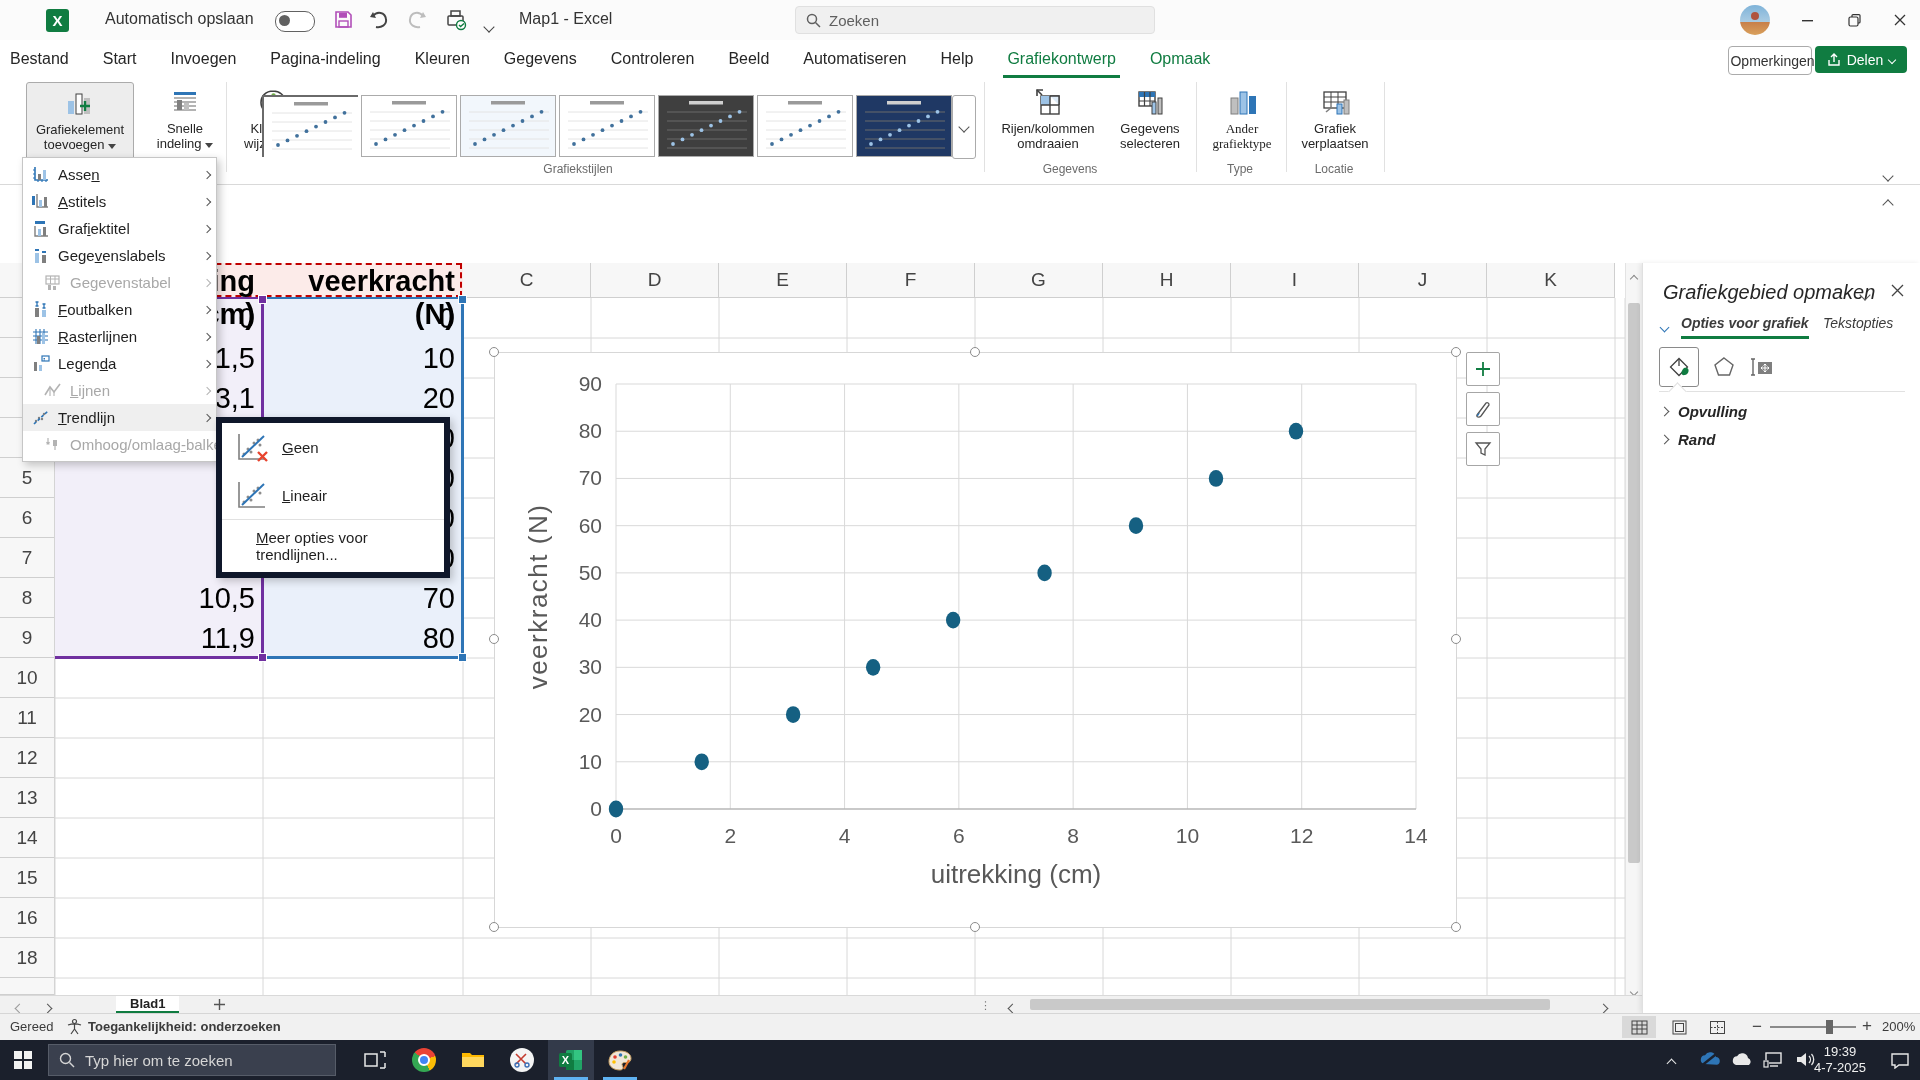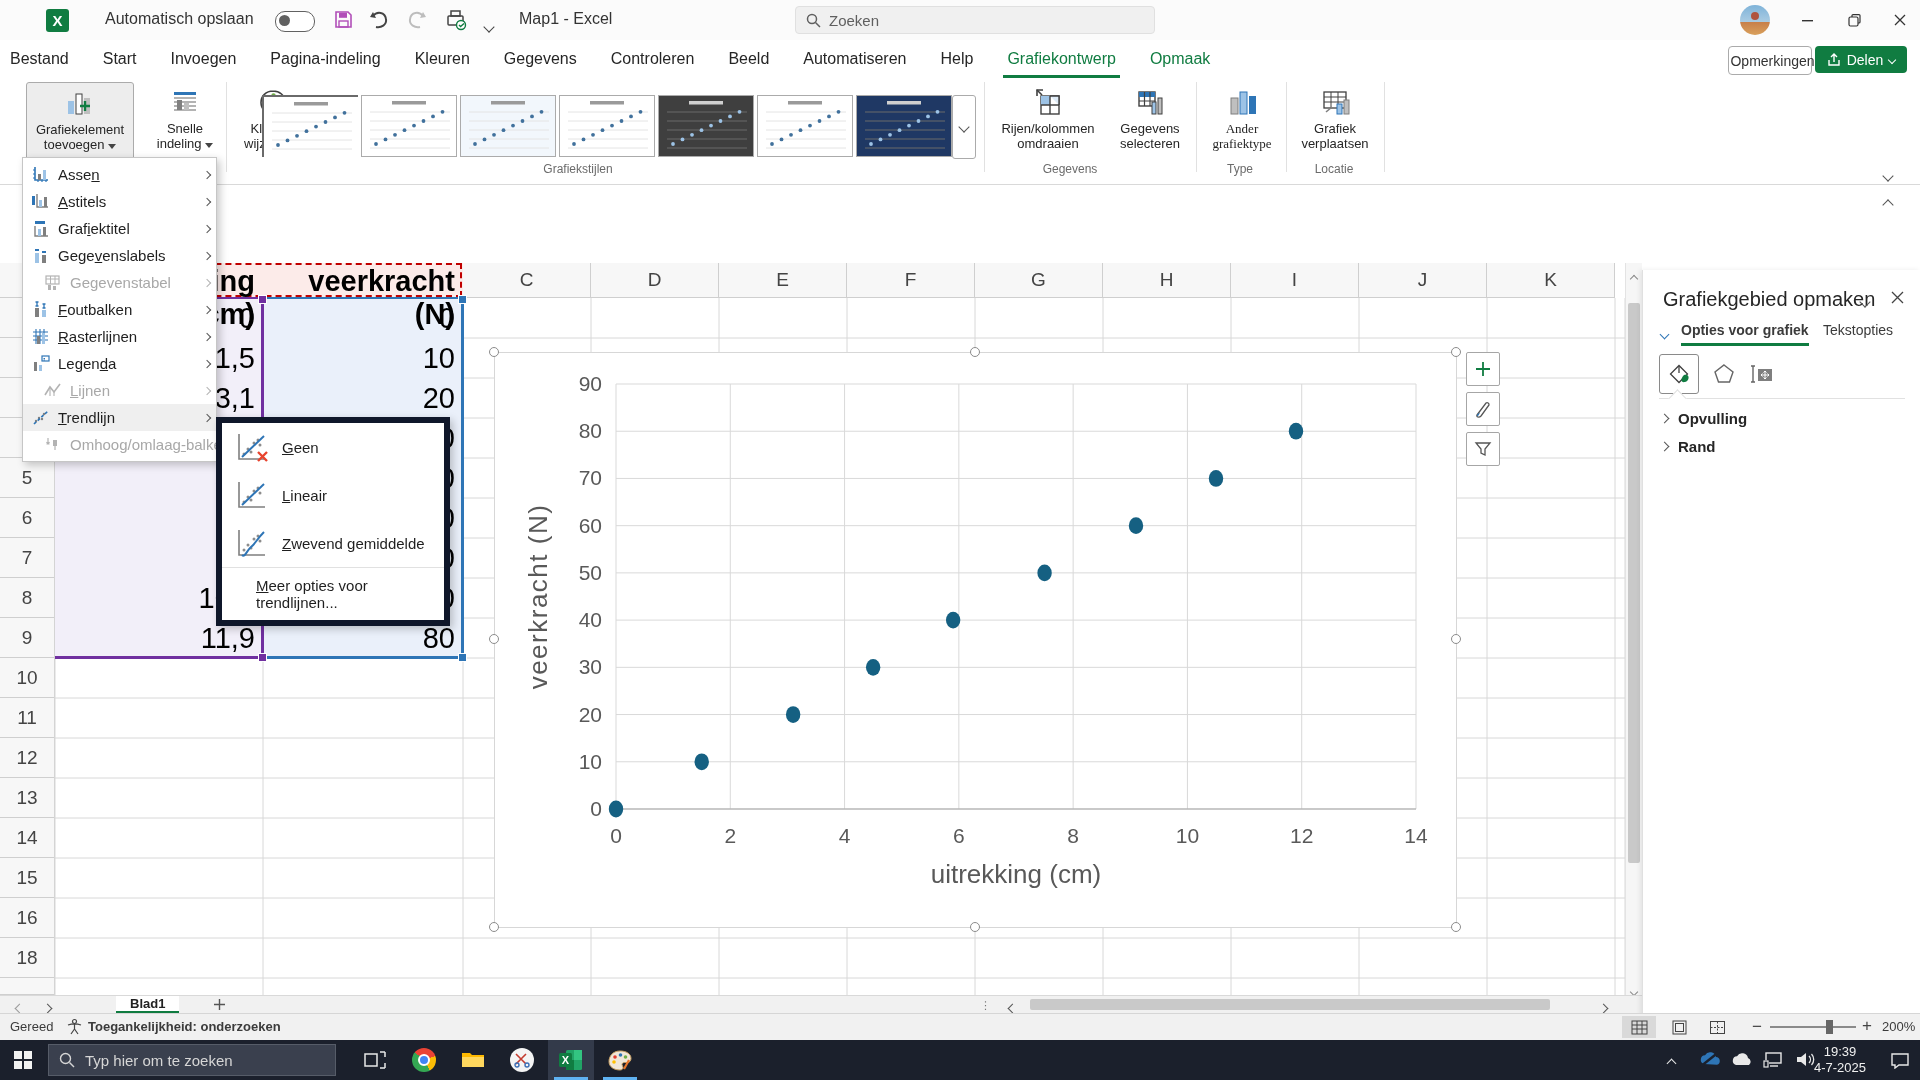--- a/index.html
+++ b/index.html
@@ -55,21 +55,21 @@
   #ddmenu{left:22px;top:157px;width:193px;background:#FFFFFF;border:1px solid #C6C6C6;box-shadow:3px 3px 8px rgba(0,0,0,.22);z-index:60;padding:3px 0;}
   .mi{height:27px;display:flex;align-items:center;gap:8px;padding:0 6px 0 8px;font-size:15px;color:#1F1F1F;}
   .mi.dis{color:#A8A8A8;padding-left:20px;}
   .mi.hl{background:#EFEFEF;}
   .mi .lab{flex:1;white-space:nowrap;}
   #submenu{left:216px;top:417px;width:222px;background:#FFFFFF;border:6px solid #0f172a;box-shadow:3px 3px 8px rgba(0,0,0,.22);z-index:61;}
   .smi{height:48px;display:flex;align-items:center;gap:10px;padding:0 10px;font-size:15px;color:#1F1F1F;}
   #smfooter{border-top:1px solid #E1E1E1;padding:9px 10px 9px 34px;font-size:15px;color:#1F1F1F;}
   u{text-decoration:underline;}
   
-  #panel{left:1642px;top:270px;width:278px;height:750px;background:#fff;border-left:1px solid #E0E0E0;box-shadow:-2px 0 5px rgba(0,0,0,.08);box-sizing:border-box;z-index:5;}
+  #panel{left:1642px;top:263px;width:278px;height:750px;background:#fff;border-left:1px solid #E0E0E0;box-shadow:-2px 0 5px rgba(0,0,0,.08);box-sizing:border-box;z-index:5;font-style:italic;}
   #paneltitle{font-size:20px;color:#262626;position:absolute;left:20px;top:18px;}
   .ptab{position:absolute;top:52px;font-size:14px;color:#3B3B3B;}
   .ptab.on{font-weight:bold;}
   .ptab.on::after{content:"";position:absolute;left:0;right:0;bottom:-8px;height:3px;background:#107C41;}
   .psec{position:absolute;left:18px;font-size:15px;font-weight:bold;color:#262626;display:flex;align-items:center;gap:10px;}
   
   #tabrow{left:0;top:995px;width:1642px;height:18px;background:#F1F1F1;border-top:1px solid #D9D9D9;box-sizing:border-box;z-index:4;}
   #blad{position:absolute;left:116px;top:0;height:17px;padding:0 14px;background:#FFFFFF;border-bottom:2px solid #107C41;display:flex;align-items:center;font-size:13px;font-weight:bold;color:#222;box-sizing:border-box;}
   #hthumb{position:absolute;left:1030px;top:3px;width:520px;height:11px;background:#C9C9C9;border-radius:2px;}
   
@@ -735,35 +735,20 @@
             <circle cx="16" cy="19" r="1.5" fill="#8C8C8C"></circle>
             <circle cx="19" cy="22" r="1.5" fill="#8C8C8C"></circle>
             <circle cx="22" cy="13" r="1.5" fill="#8C8C8C"></circle>
             <circle cx="26" cy="10" r="1.5" fill="#8C8C8C"></circle>
             <circle cx="28" cy="15" r="1.5" fill="#8C8C8C"></circle>
             <path d="M10 27 L32 6" stroke="#2E75B6" stroke-width="2"></path>
           </svg>
         </span>
         <span><u>L</u>ineair</span>
       </div>
-      <div class="smi">
-        <span style="display:flex;">
-          <svg width="40" height="34" viewBox="0 0 40 34">
-            <path d="M7 4 v25 h26" stroke="#7F7F7F" stroke-width="1.6" fill="none"></path>
-            <circle cx="12" cy="24" r="1.5" fill="#8C8C8C"></circle>
-            <circle cx="16" cy="19" r="1.5" fill="#8C8C8C"></circle>
-            <circle cx="19" cy="22" r="1.5" fill="#8C8C8C"></circle>
-            <circle cx="22" cy="13" r="1.5" fill="#8C8C8C"></circle>
-            <circle cx="26" cy="10" r="1.5" fill="#8C8C8C"></circle>
-            <circle cx="28" cy="15" r="1.5" fill="#8C8C8C"></circle>
-            <path d="M10 29 C13 32 15 24 19 21 C23 18 25 13 32 6" fill="none" stroke="#2E75B6" stroke-width="2"></path>
-          </svg>
-        </span>
-        <span><u>Z</u>wevend gemiddelde</span>
-      </div>
       <div id="smfooter"><u>M</u>eer opties voor trendlijnen...</div>
     </div>
 
   <div id="panel" class="abs">
     <div id="paneltitle">Grafiekgebied opmaken</div>
     <div class="abs" style="left:218px;top:22px;color:#555;"><span class="cv cv-d"></span></div>
     <div class="abs" style="left:248px;top:20px;"><svg width="13" height="13">
           <path d="M1 1 L12 12 M12 1 L1 12" stroke="#444" stroke-width="1.3"></path>
         </svg></div>
     <div class="abs" style="left:18px;top:54px;color:#2E75B6;"><span class="cv cv-d" style="width:6px;height:6px;"></span></div>

